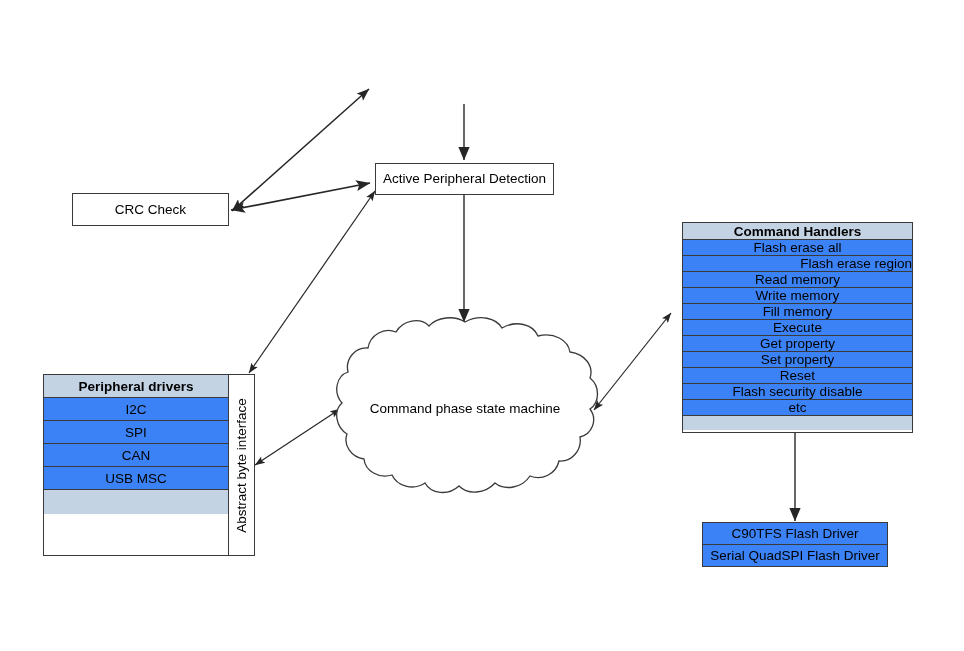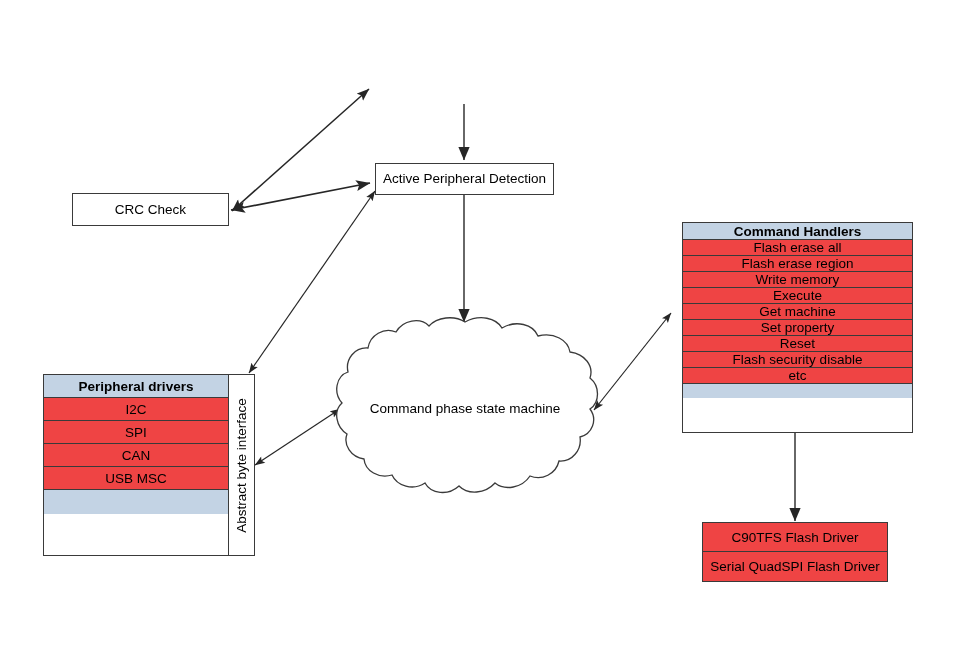--- a/index.html
+++ b/index.html
@@ -59,21 +59,21 @@
     border: 1.6px solid #3a3a3a;
     background: #ffffff;
   }
   .trow {
     box-sizing: border-box;
     display: flex;
     align-items: center;
     justify-content: center;
     font-size: 13.5px;
     border-bottom: 1.4px solid #3a3a3a;
-    background: #ef4444;
+    background: #3b82f6;
     white-space: nowrap;
   }
   .trow:last-child { border-bottom: none; }
   .trow.head {
     background: #c3d3e4;
     font-weight: bold;
   }
   .trow.foot {
     background: #c3d3e4;
   }
@@ -214,52 +214,58 @@
   </div>
 
   <div class="table-block" style="left:673px; top:222px; width:240px; height:211px;padding-left:9px;">
     <div class="table-col" style="width:240px; height:211px;">
       <div class="trow head" style="height:17px;">
         <span>Command Handlers</span>
       </div>
       <div class="trow" style="height:16px;">
         <span>Flash erase all</span>
       </div>
-      <div class="trow" style="height:16px;">
+      <div class="trow" style="height:16px;justify-content:flex-end;">
         <span>Flash erase region</span>
       </div>
       <div class="trow" style="height:16px;">
+        <span>Read memory</span>
+      </div>
+      <div class="trow" style="height:16px;">
         <span>Write memory</span>
       </div>
       <div class="trow" style="height:16px;">
+        <span>Fill memory</span>
+      </div>
+      <div class="trow" style="height:16px;">
         <span>Execute</span>
       </div>
       <div class="trow" style="height:16px;">
-        <span>Get machine</span>
+        <span>Get property</span>
       </div>
       <div class="trow" style="height:16px;">
         <span>Set property</span>
       </div>
       <div class="trow" style="height:16px;">
         <span>Reset</span>
       </div>
       <div class="trow" style="height:16px;">
         <span>Flash security disable</span>
       </div>
       <div class="trow" style="height:16px;">
         <span>etc</span>
       </div>
       <div class="trow foot" style="height:14px;">
         <span></span>
       </div>
     </div>
   </div>
 
   <div class="table-block" style="left:702px; top:522px; width:186px; height:60px;">
-    <div class="table-col" style="width:186px; height:60px;text-align:center;">
+    <div class="table-col" style="width:186px; height:45px;text-align:center;">
       <div class="trow" style="height:30px;">
         <span>C90TFS Flash Driver</span>
       </div>
       <div class="trow" style="height:30px;">
         <span>Serial QuadSPI Flash Driver</span>
       </div>
     </div>
   </div>
 
 </div>

